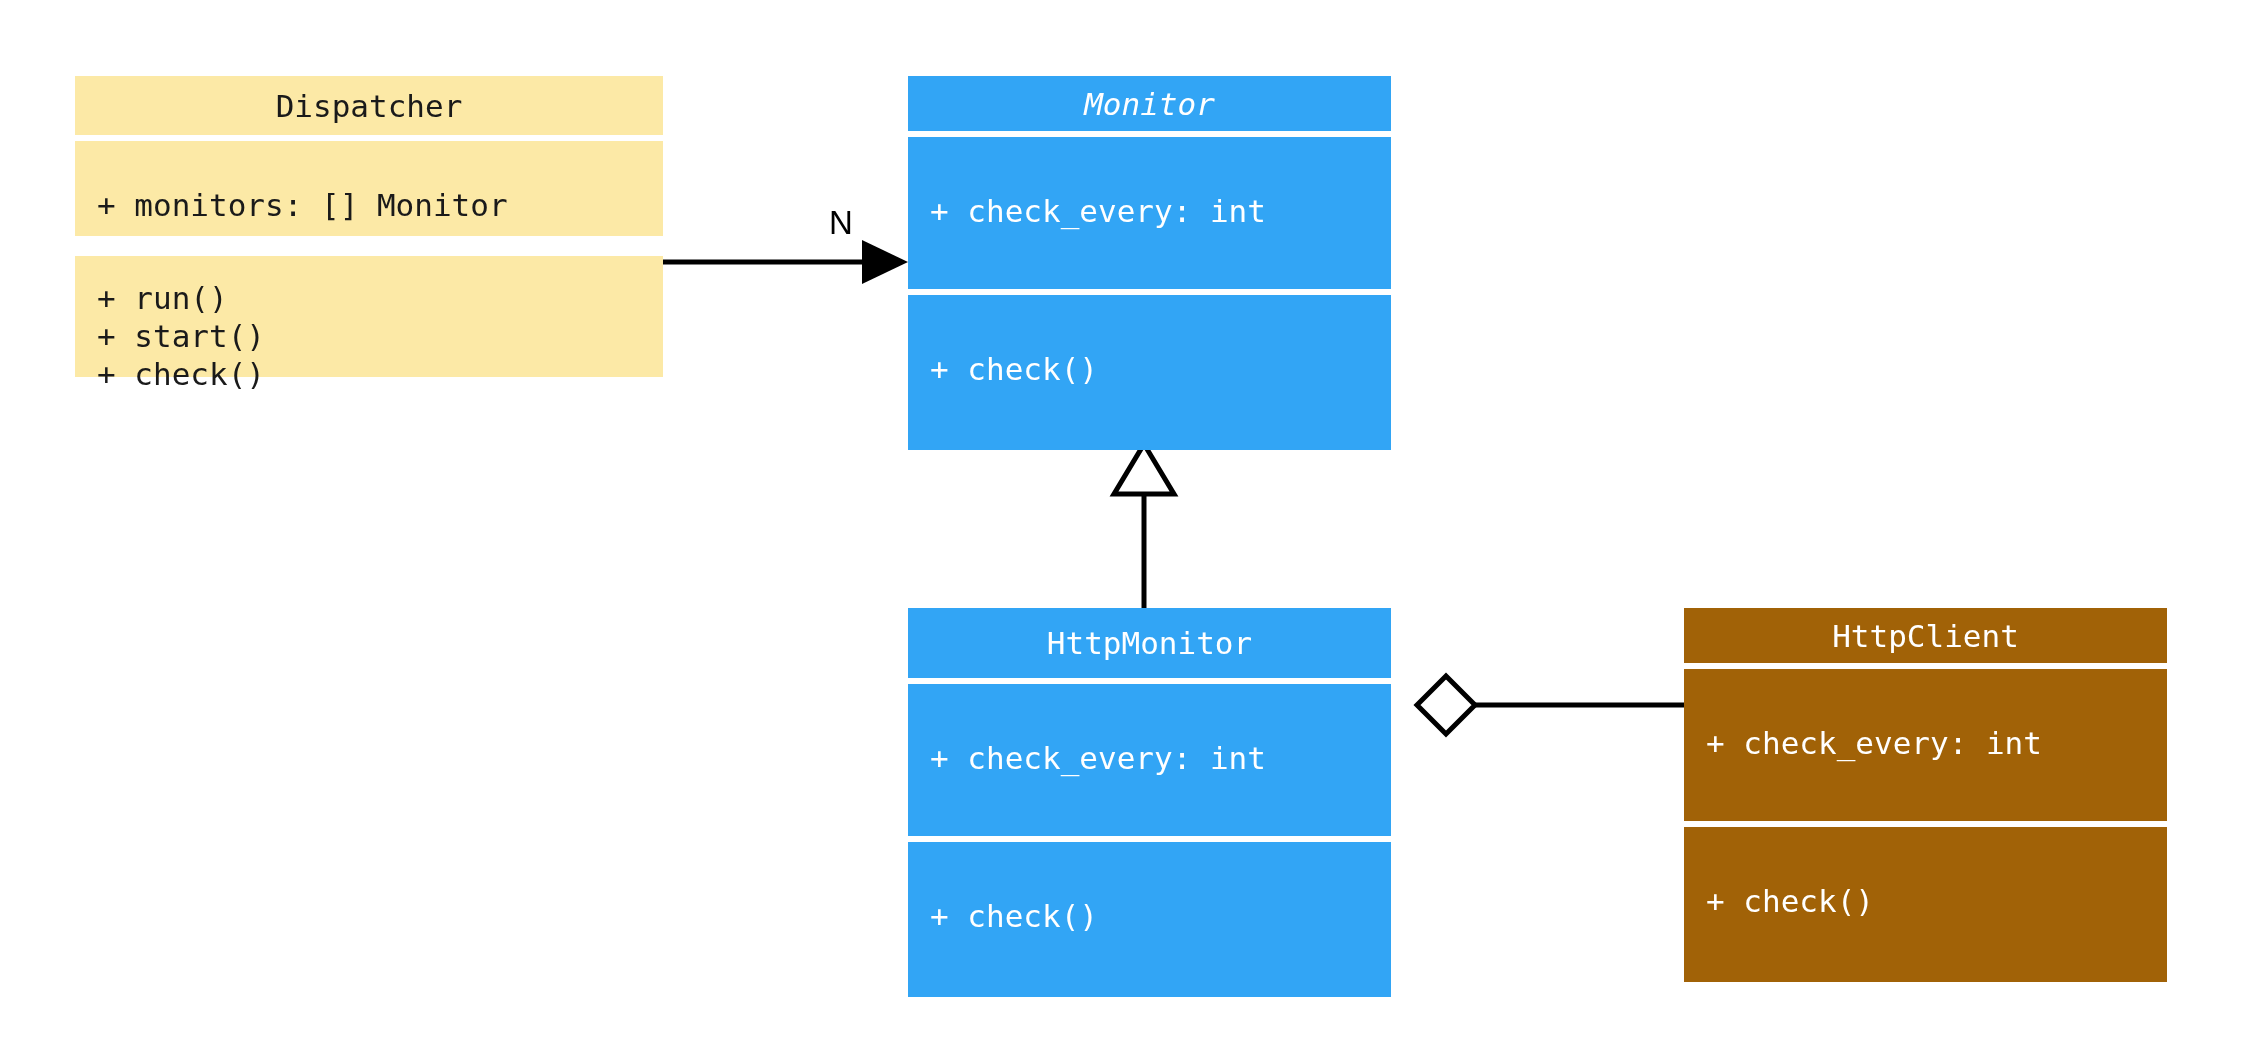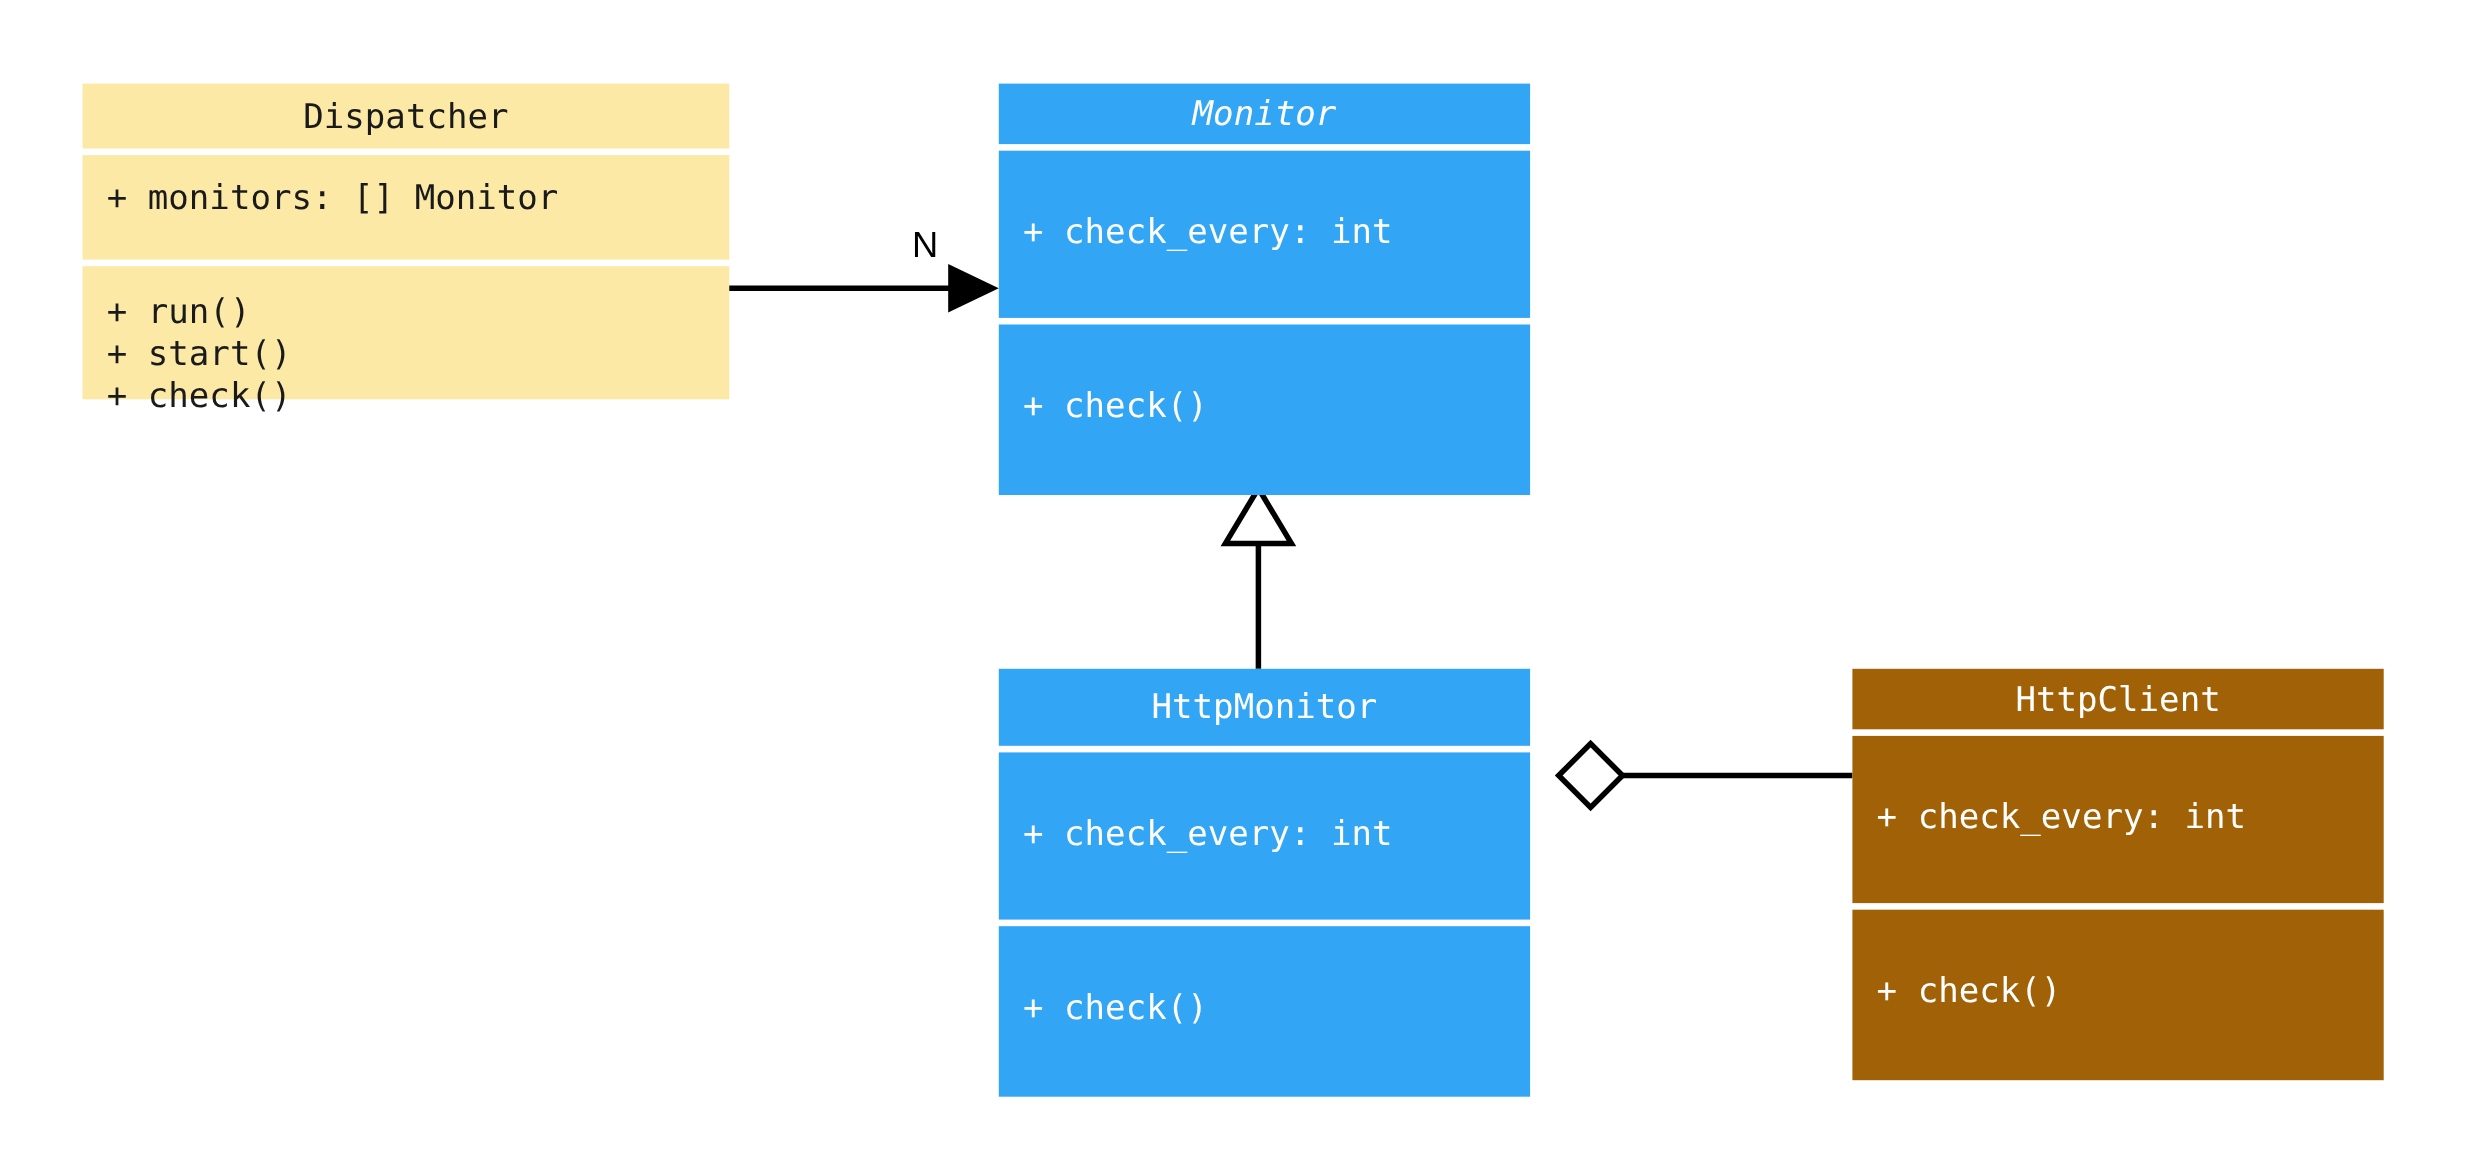--- a/index.html
+++ b/index.html
@@ -96,24 +96,24 @@
     <g>
       <line x1="1446" y1="705" x2="1684" y2="705" stroke="#000000" stroke-width="5"></line>
       <polygon points="1417,705 1446,676 1475,705 1446,734" fill="#ffffff" stroke="#000000" stroke-width="5" stroke-linejoin="miter"></polygon>
     </g>
   </svg>
 
   <div class="edge-label" style="left:829px; top:204px; font-size:33px;">N</div>
 
   <div class="uml-class c-cream" style="left:75px; top:76px; width:588px;">
     <div class="uml-row uml-title" style="height:59px; font-size:31px;">Dispatcher</div>
-    <div class="uml-row uml-body" style="height:95px; margin-top:6px; padding:21px 0 0 22px; font-size:31px;">
+    <div class="uml-row uml-body" style="height:95px; margin-top:6px; padding:46px 0 0 22px; font-size:31px;">
       <div class="uml-line">+ monitors: [] Monitor</div>
     </div>
-    <div class="uml-row uml-body" style="height:121px; margin-top:6px; padding:24px 0 0 22px; font-size:31px;">
+    <div class="uml-row uml-body" style="height:121px; margin-top:20px; padding:24px 0 0 22px; font-size:31px;">
       <div class="uml-line">+ run()</div>
       <div class="uml-line">+ start()</div>
       <div class="uml-line">+ check()</div>
     </div>
   </div>
 
   <div class="uml-class c-blue" style="left:908px; top:76px; width:483px;">
     <div class="uml-row uml-title title-italic" style="height:55px; font-size:31px;">Monitor</div>
     <div class="uml-row uml-body" style="height:152px; margin-top:6px; padding:56px 0 0 22px; font-size:31px;">
       <div class="uml-line">+ check_every: int</div>

